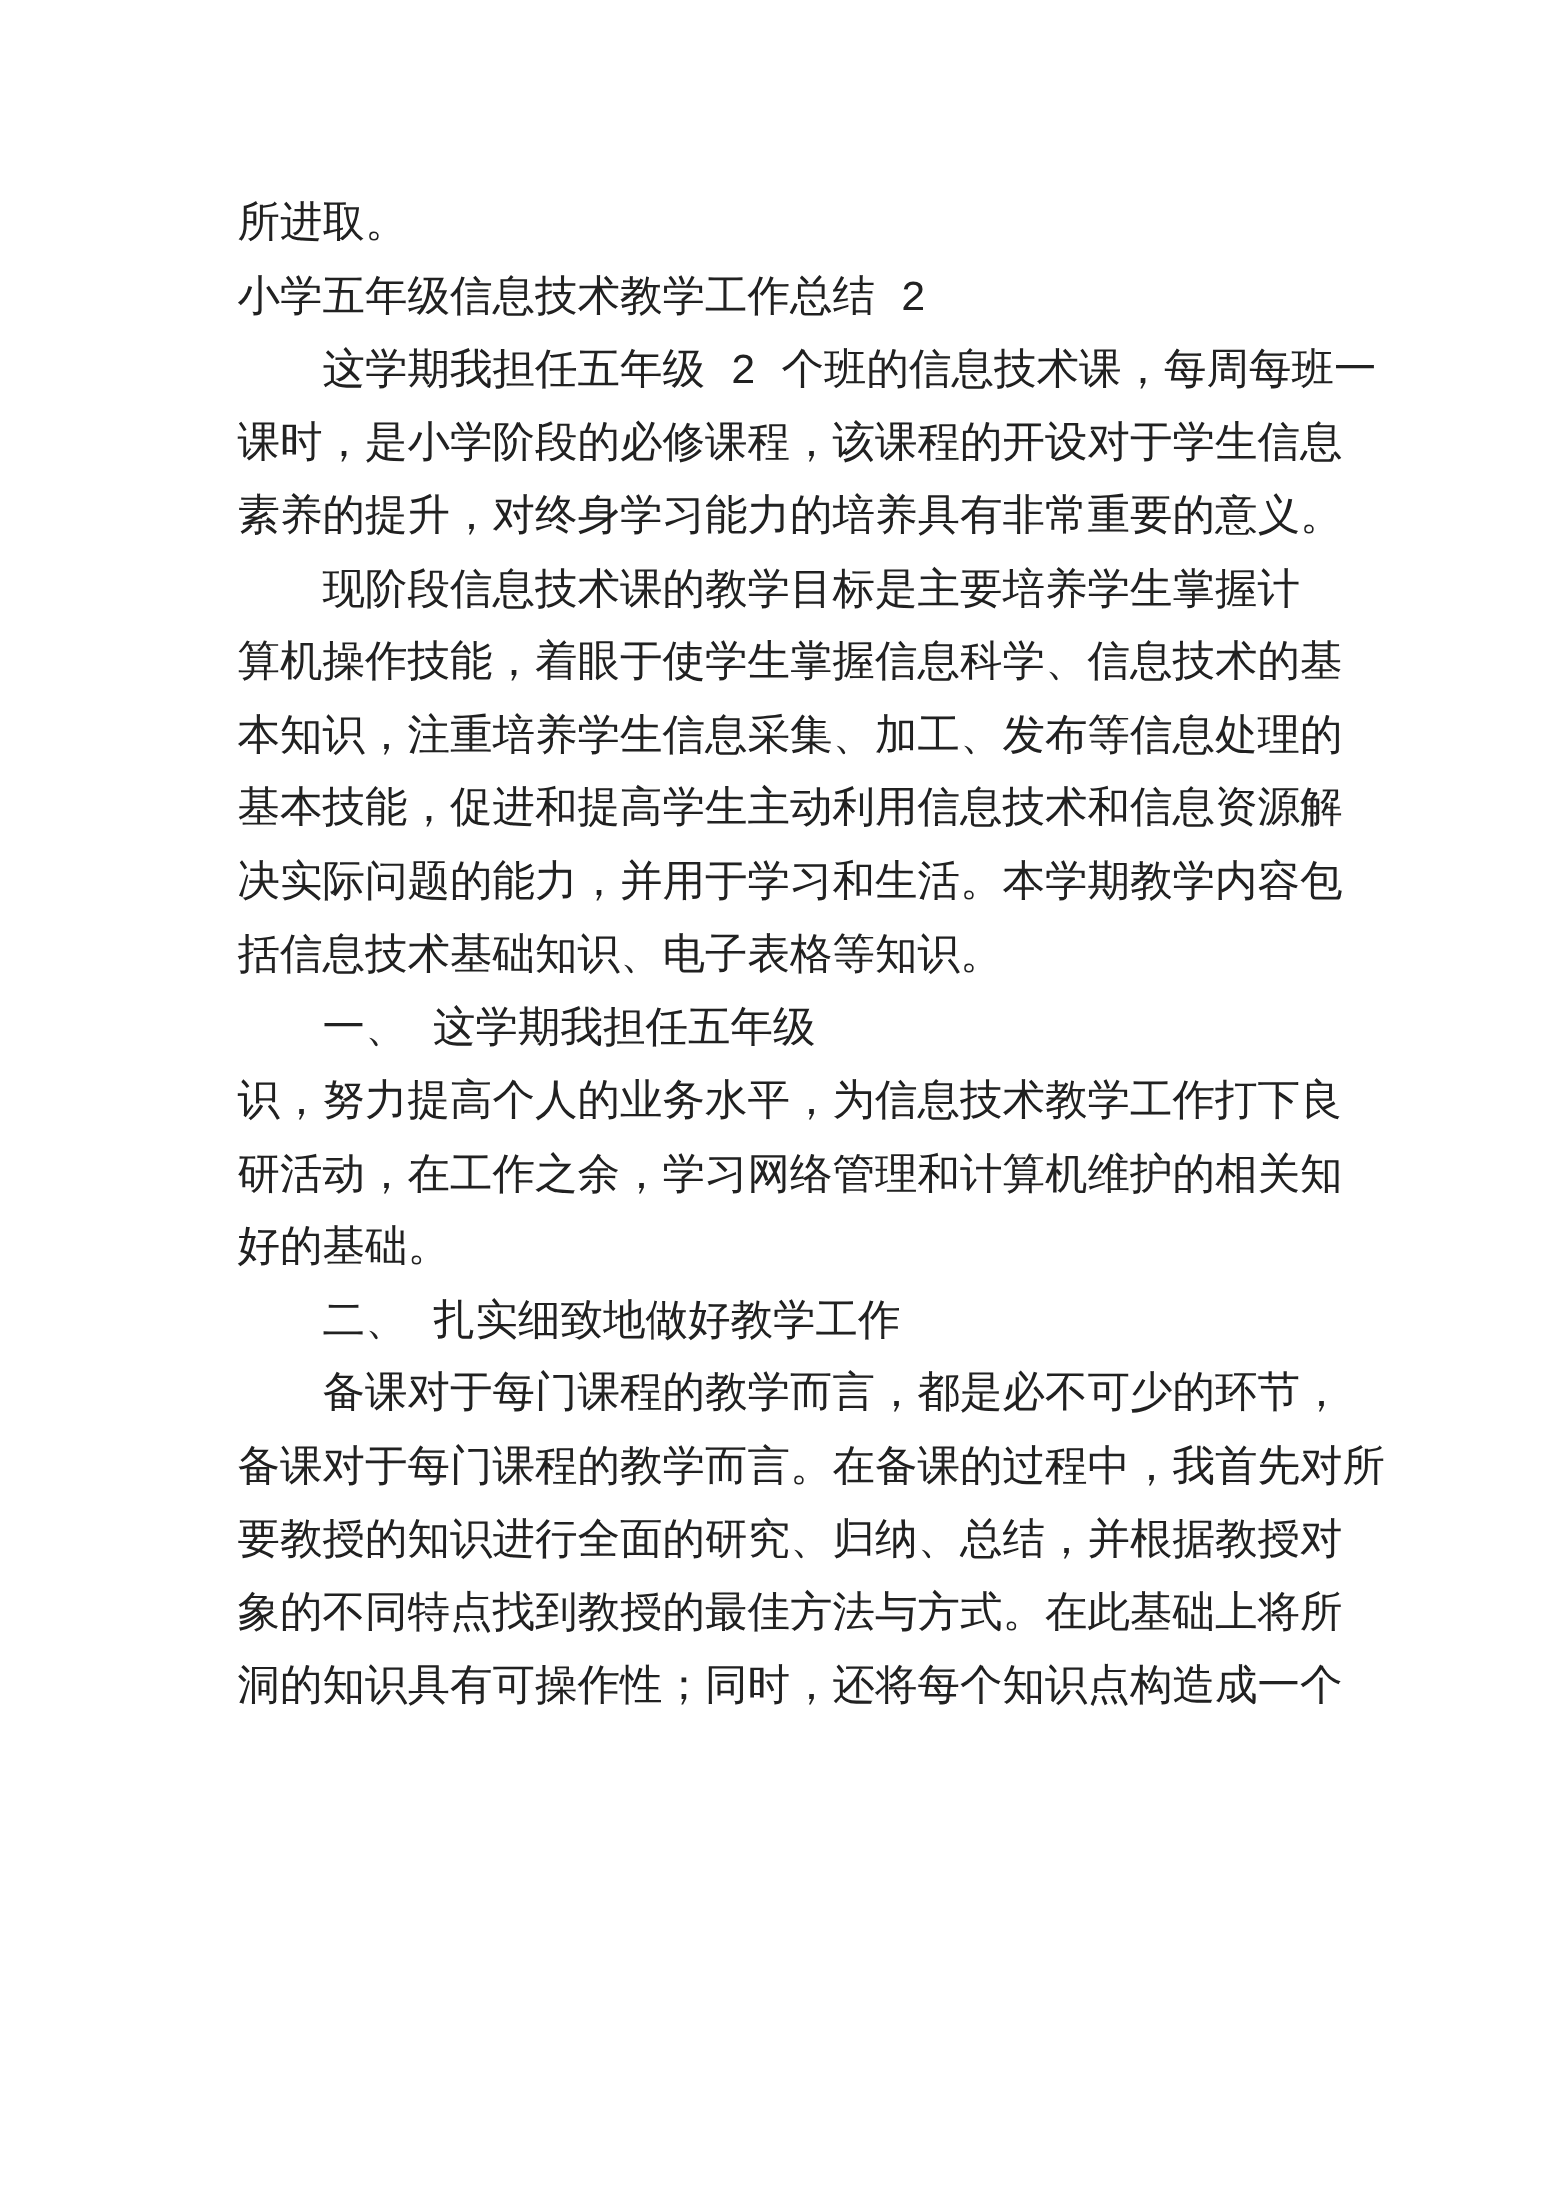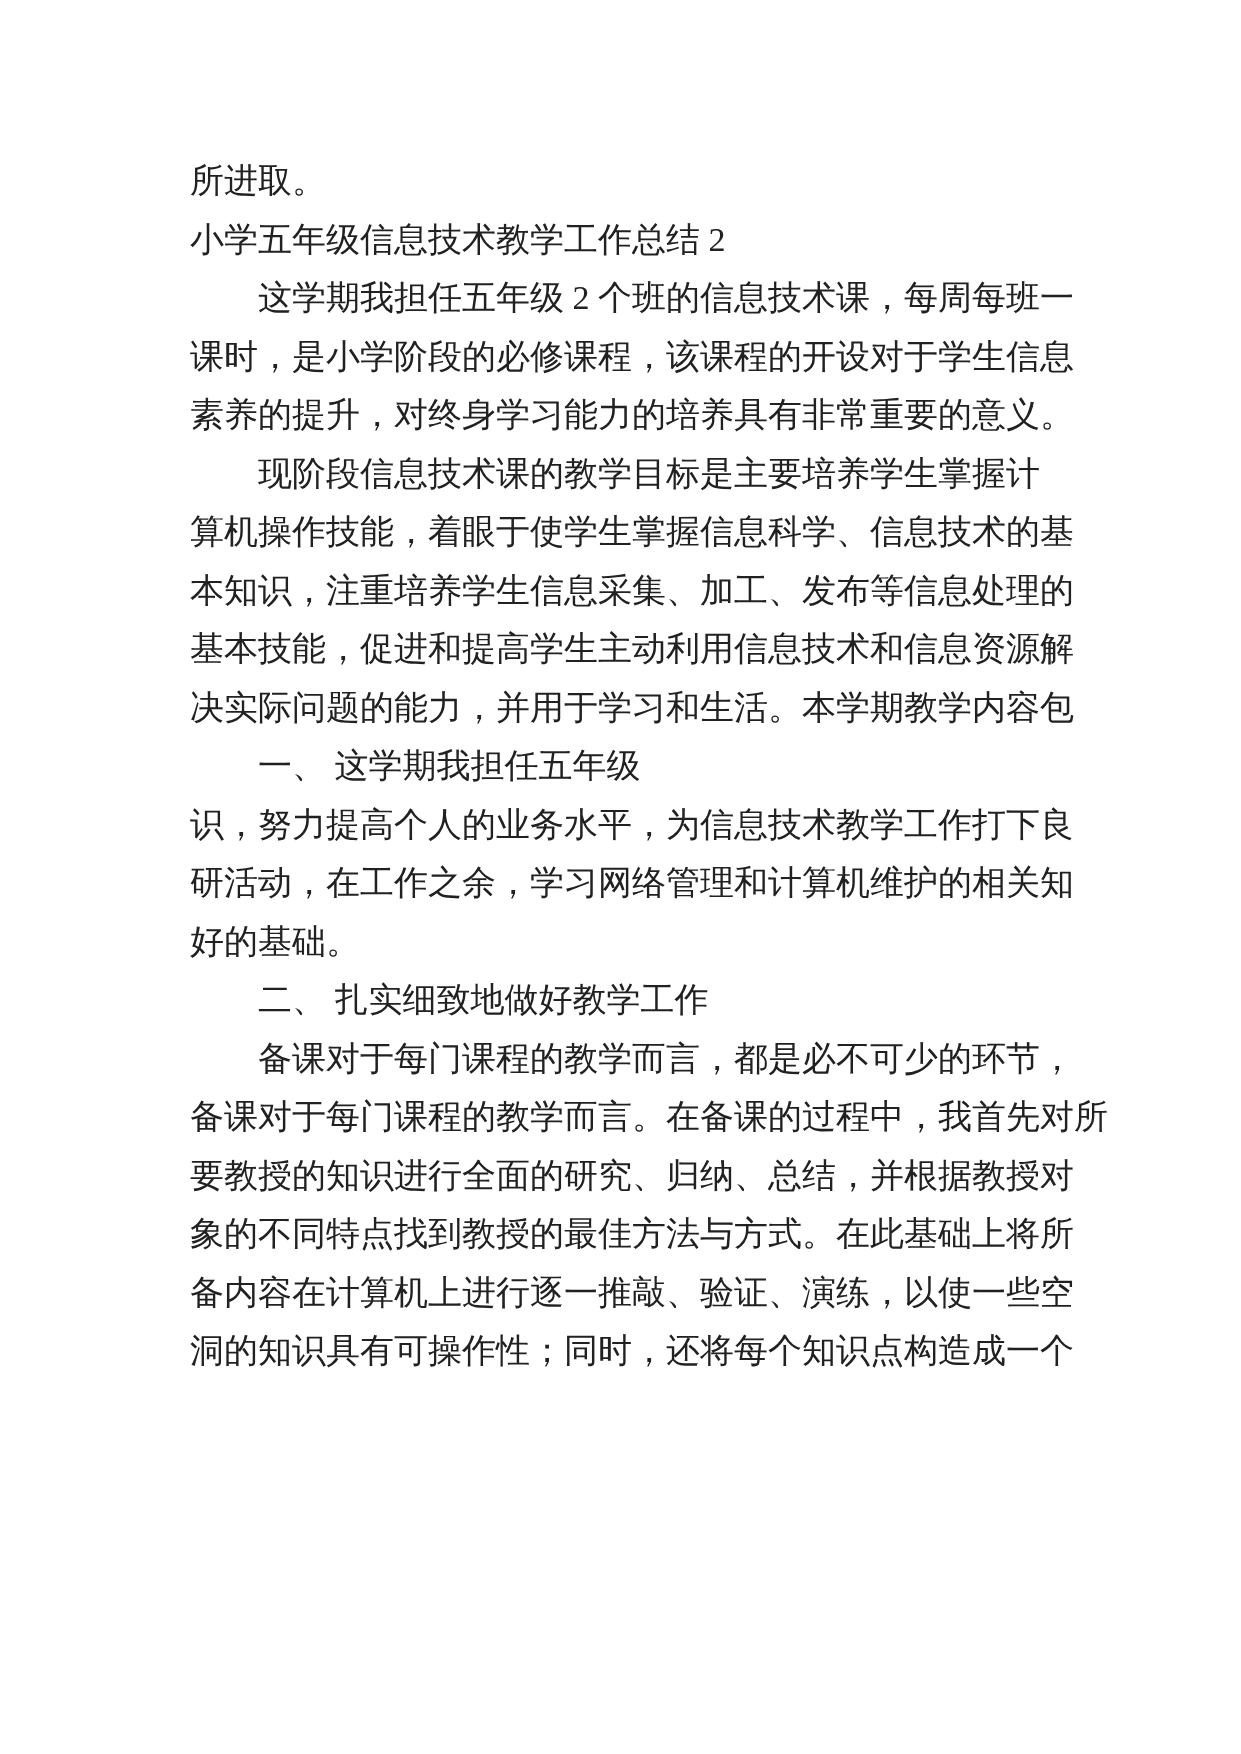--- a/index.html
+++ b/index.html
@@ -14,21 +14,21 @@
     height: 1754px;
     background: #ffffff;
     box-sizing: border-box;
     padding: 152px 157px 0 190px;
     overflow: hidden;
   }
   .doc-body {
     width: 894px;
   }
   .line {
-    font-family: Liberation Serif, serif;
+    font-family: Liberation Mono, monospace;
     font-size: 34px;
     line-height: 58.5px;
     height: 58.5px;
     color: #212121;
     white-space: pre;
     letter-spacing: 0;
     font-weight: 400;
   }
   .line.indent {
     padding-left: 68px;
@@ -42,25 +42,25 @@
       <div class="line">所进取。</div>
       <div class="line">小学五年级信息技术教学工作总结 2</div>
       <div class="line indent">这学期我担任五年级 2 个班的信息技术课，每周每班一</div>
       <div class="line">课时，是小学阶段的必修课程，该课程的开设对于学生信息</div>
       <div class="line">素养的提升，对终身学习能力的培养具有非常重要的意义。</div>
       <div class="line indent">现阶段信息技术课的教学目标是主要培养学生掌握计</div>
       <div class="line">算机操作技能，着眼于使学生掌握信息科学、信息技术的基</div>
       <div class="line">本知识，注重培养学生信息采集、加工、发布等信息处理的</div>
       <div class="line">基本技能，促进和提高学生主动利用信息技术和信息资源解</div>
       <div class="line">决实际问题的能力，并用于学习和生活。本学期教学内容包</div>
+      <div class="line">括信息技术基础知识、电子表格等知识。</div>
       <div class="line indent">一、 这学期我担任五年级</div>
       <div class="line">识，努力提高个人的业务水平，为信息技术教学工作打下良</div>
       <div class="line">研活动，在工作之余，学习网络管理和计算机维护的相关知</div>
       <div class="line">好的基础。</div>
       <div class="line indent">二、 扎实细致地做好教学工作</div>
       <div class="line indent">备课对于每门课程的教学而言，都是必不可少的环节，</div>
       <div class="line">备课对于每门课程的教学而言。在备课的过程中，我首先对所</div>
       <div class="line">要教授的知识进行全面的研究、归纳、总结，并根据教授对</div>
       <div class="line">象的不同特点找到教授的最佳方法与方式。在此基础上将所</div>
-      <div class="line">备内容在计算机上进行逐一推敲、验证、演练，以使一些空</div>
       <div class="line">洞的知识具有可操作性；同时，还将每个知识点构造成一个</div>
     </div>
 </div>
 
 </body></html>

